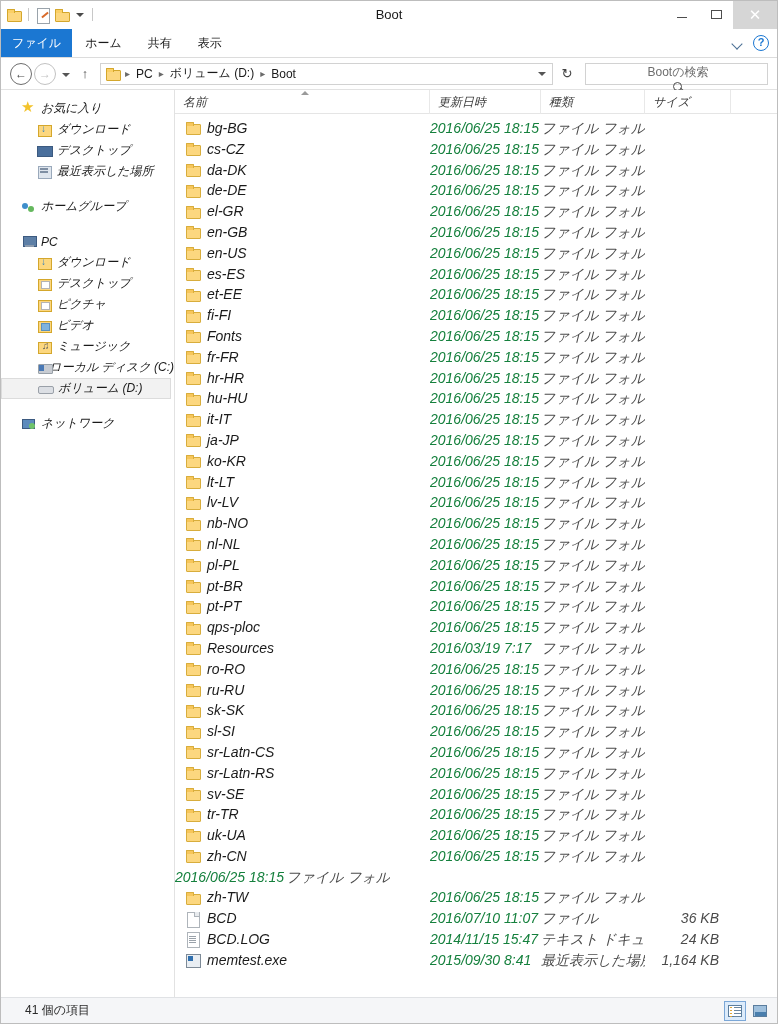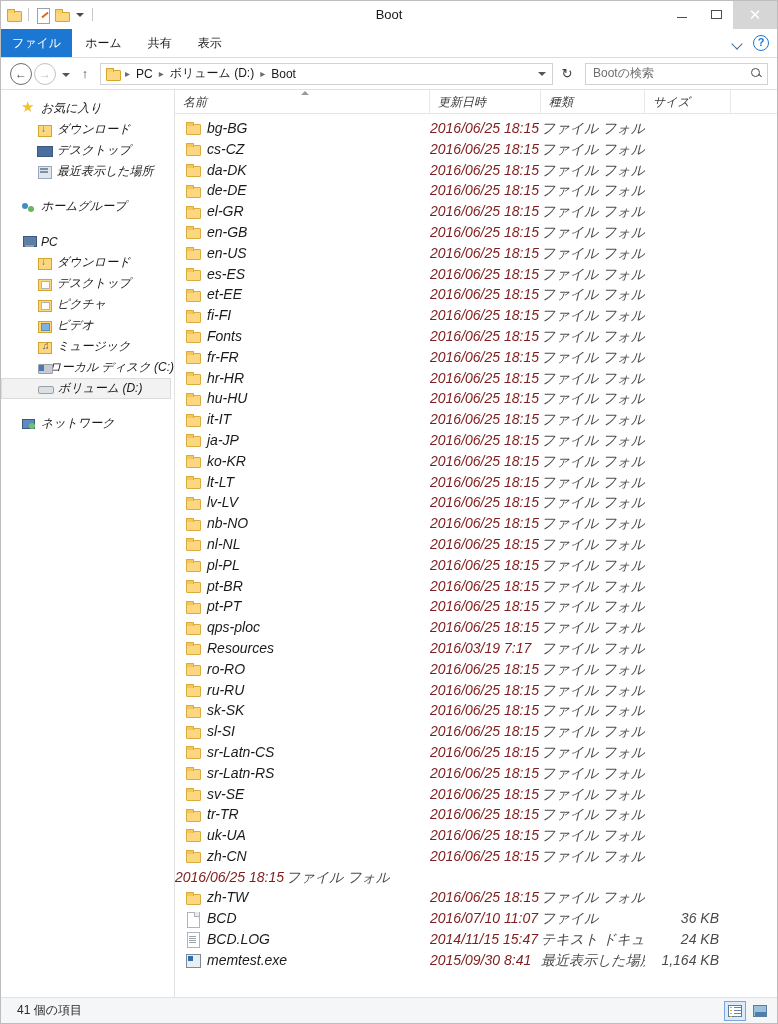--- a/index.html
+++ b/index.html
@@ -150,21 +150,21 @@
     border-top: 4px solid #555;
   }
   .refresh {
     width: 22px; height: 22px; margin-left: 1px;
     display: flex; align-items: center; justify-content: center;
     color: #444; font-size: 13px; cursor: pointer;
   }
   .searchbox {
     width: 183px; height: 22px; margin-left: 5px;
     border: 1px solid #d2d2d2; background: #ffffff;
-    display: flex; align-items: center; padding: 0 4px 0 7px;
+    display: flex; align-items: center; padding: 0 4px 0 7px; flex-direction: column;
   }
   .searchbox .ph { font-size: 12px; color: #6e6e6e; flex: 1 1 auto; }
   .mag {
     width: 13px; height: 13px; position: relative;
   }
   .mag::before {
     content: ""; position: absolute; left: 1px; top: 1px;
     width: 7px; height: 7px; border: 1.3px solid #4a4a4a; border-radius: 50%;
   }
   .mag::after {
@@ -330,21 +330,21 @@
     border-left: 4px solid transparent; border-right: 4px solid transparent;
     border-bottom: 4px solid #9a9a9a;
   }
   .rows { flex: 1 1 auto; overflow: hidden; padding-top: 4px; }
   .row {
     height: 20.8px; display: flex; align-items: center;
     font-size: 14px; color: #1b1b1b; cursor: pointer;
   }
   .cell { height: 20.8px; line-height: 20.8px; white-space: nowrap; overflow: hidden; }
   .cell-name { width: 255px; padding-left: 10px; display: flex; align-items: center; gap: 6px; }
-  .cell-date { width: 111px; color: #7f1d1d; }
+  .cell-date { width: 111px; color: #15803d; }
   .cell-type { width: 104px; color: #4b4b4b; }
   .cell-size { width: 86px; color: #4b4b4b; text-align: right; padding-right: 12px; }
 
   .f-ico { width: 16px; height: 16px; position: relative; flex: 0 0 16px; }
   .f-folder::before {
     content: ""; position: absolute; left: 1px; top: 4px;
     width: 13px; height: 9px; background: #fcd77f;
     border: 1px solid #d8ad3c; border-radius: 0 1px 1px 1px;
   }
   .f-folder::after {
@@ -378,21 +378,21 @@
     content: ""; position: absolute; left: 3px; top: 4px;
     width: 5px; height: 5px; background: #2f6fae;
   }
 
   
   .statusbar {
     height: 26px; flex: 0 0 26px;
     background: #f5f6f8;
     border-top: 1px solid #e0e2e5;
     display: flex; align-items: center;
-    padding: 0 6px 0 16px;
+    padding: 0 6px 0 24px;
   }
   .status-text { font-size: 12px; color: #2a2a2a; }
   .viewtoggles { margin-left: auto; display: flex; gap: 3px; align-items: center; }
   .vbtn {
     width: 22px; height: 20px; position: relative; cursor: pointer;
     display: flex; align-items: center; justify-content: center;
   }
   .vbtn.active { border: 1px solid #7ba7d7; background: #dcebfb; }
   .v-details { width: 14px; height: 12px; border: 1px solid #5a7d9e; background: #fff; position: relative; }
   .v-details::after {

